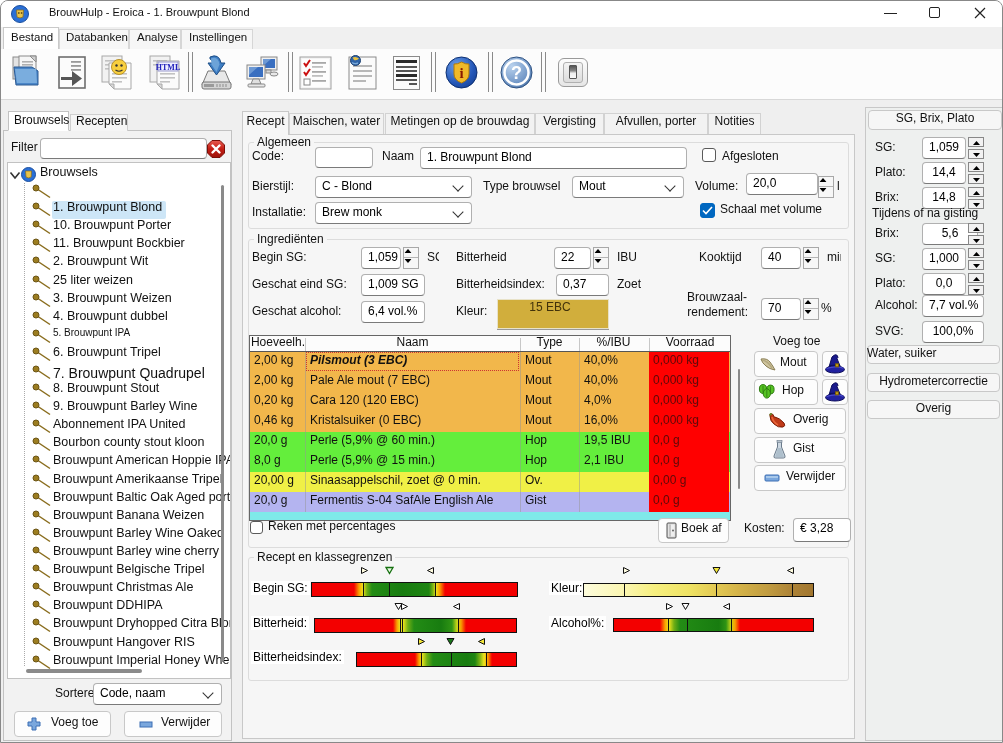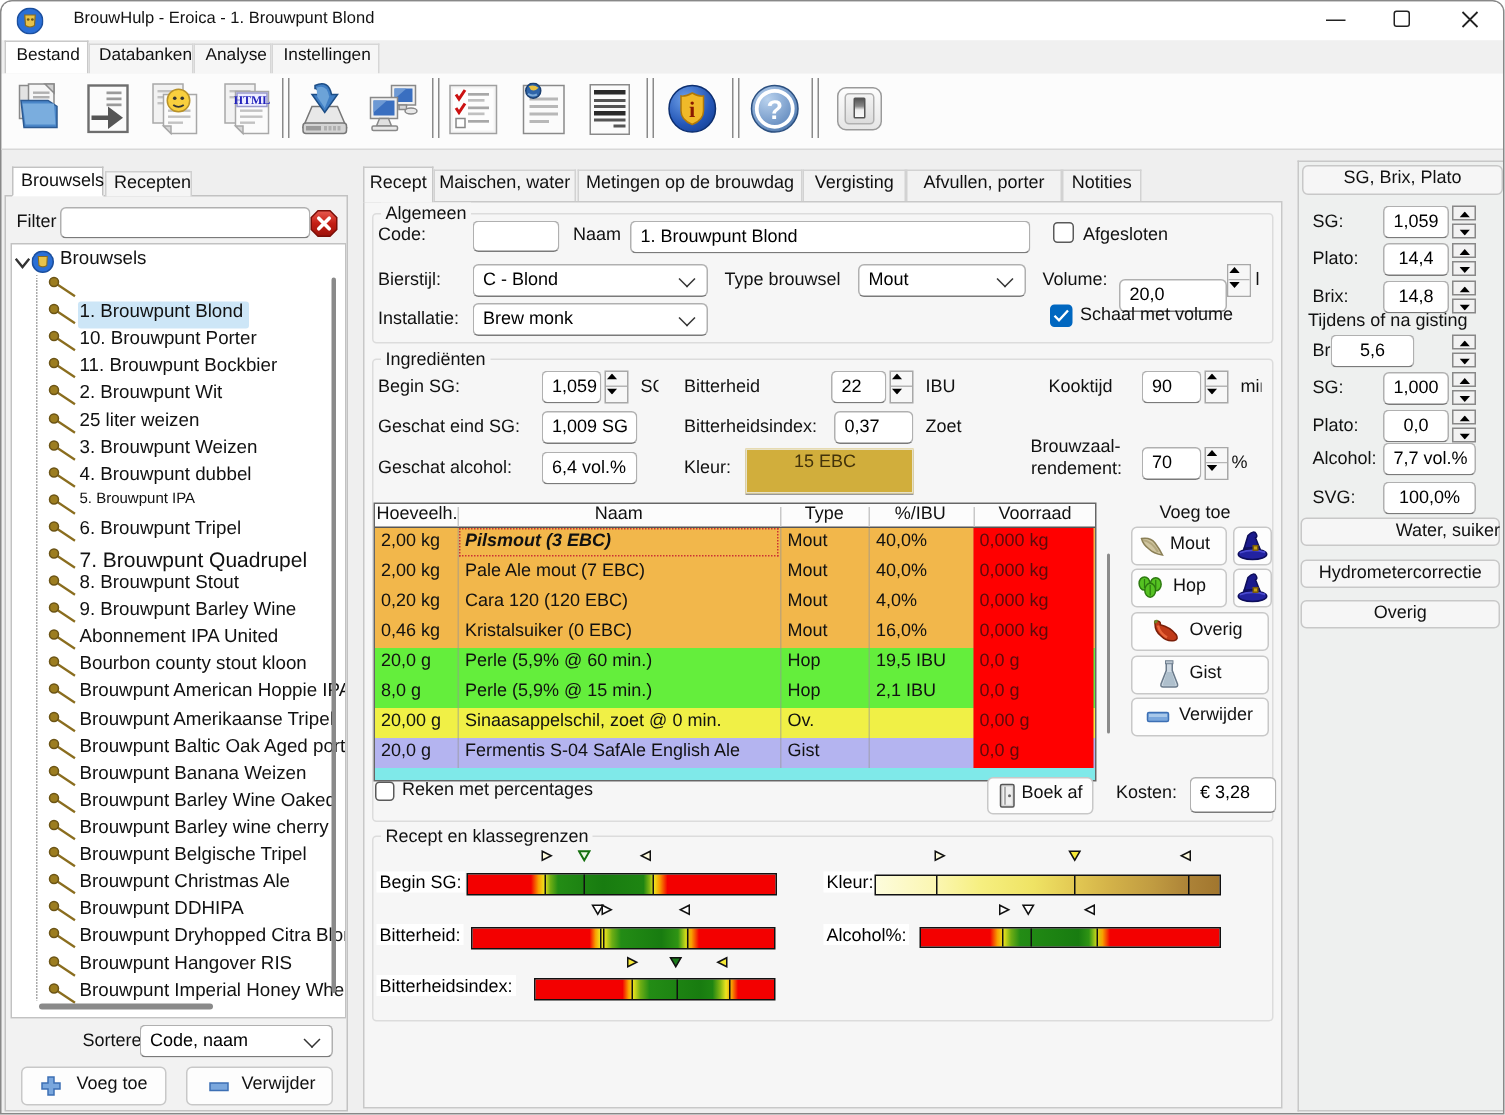--- a/index.html
+++ b/index.html
@@ -420,21 +420,21 @@
 <div class="inp" style="left:314px;top:146px;width:58px;height:21px;"></div>
 <div class="lbl" style="left:381px;top:150px;">Naam</div>
 <div class="inp" style="left:419px;top:146px;width:267px;height:22px;">1. Brouwpunt Blond</div>
 <div class="cb" style="left:701px;top:147px;"></div>
 <div class="lbl" style="left:721px;top:150px;">Afgesloten</div>
 <div class="lbl" style="left:251px;top:180px;">Bierstijl:</div>
 <div class="combo" style="left:314px;top:175px;width:157px;height:22px;">C - Blond</div>
 <div class="lbl" style="left:482px;top:180px;">Type brouwsel</div>
 <div class="combo" style="left:571px;top:175px;width:112px;height:22px;">Mout</div>
 <div class="lbl" style="left:694px;top:180px;">Volume:</div>
-<div class="inp" style="left:745px;top:185px;width:72px;height:22px;">20,0</div>
+<div class="inp" style="left:745px;top:172px;width:72px;height:22px;">20,0</div>
 <div class="spin" style="left:817px;top:175px;width:16px;height:22px;">
         <div class="u">
           <svg width="7" height="4" viewBox="0 0 7 4" style="position:absolute;left:4px;top:3px;">
             <path d="M0 4 L3.5 0 L7 4 Z" fill="#000"></path>
           </svg>
         </div>
         <div class="d">
           <svg width="7" height="4" viewBox="0 0 7 4" style="position:absolute;left:4px;top:3px;">
             <path d="M0 0 L3.5 4 L7 0 Z" fill="#000"></path>
           </svg>
@@ -476,21 +476,21 @@
           </svg>
         </div>
         <div class="d">
           <svg width="7" height="4" viewBox="0 0 7 4" style="position:absolute;left:4px;top:3px;">
             <path d="M0 0 L3.5 4 L7 0 Z" fill="#000"></path>
           </svg>
         </div>
       </div>
 <div class="lbl" style="left:616px;top:251px;">IBU</div>
 <div class="lbl" style="left:698px;top:251px;">Kooktijd</div>
-<div class="inp" style="left:760px;top:246px;width:40px;height:22px;">90</div>
+<div class="inp" style="left:760px;top:246px;width:40px;height:22px;">40</div>
 <div class="spin" style="left:802px;top:246px;width:16px;height:22px;">
         <div class="u">
           <svg width="7" height="4" viewBox="0 0 7 4" style="position:absolute;left:4px;top:3px;">
             <path d="M0 4 L3.5 0 L7 4 Z" fill="#000"></path>
           </svg>
         </div>
         <div class="d">
           <svg width="7" height="4" viewBox="0 0 7 4" style="position:absolute;left:4px;top:3px;">
             <path d="M0 0 L3.5 4 L7 0 Z" fill="#000"></path>
           </svg>
@@ -805,21 +805,21 @@
           <path d="M0 4 L3.5 0 L7 4 Z" fill="#000"></path>
         </svg>
       </div>
 <div class="abs" style="left:967px;top:198px;width:16px;height:10px;background:#f2f2f2;border:1px solid #888;">
         <svg width="7" height="4" viewBox="0 0 7 4" style="position:absolute;left:4px;top:2.5px;">
           <path d="M0 0 L3.5 4 L7 0 Z" fill="#000"></path>
         </svg>
       </div>
 <div class="lbl" style="left:871px;top:207px;">Tijdens of na gisting</div>
 <div class="lbl" style="left:874px;top:227px;">Brix:</div>
-<div class="inp" style="left:886px;top:222px;width:56px;height:22px;text-align:center;">5,6</div>
+<div class="inp" style="left:921px;top:222px;width:56px;height:22px;text-align:center;">5,6</div>
 <div class="abs" style="left:967px;top:222px;width:16px;height:10px;background:#f2f2f2;border:1px solid #888;">
         <svg width="7" height="4" viewBox="0 0 7 4" style="position:absolute;left:4px;top:2.5px;">
           <path d="M0 4 L3.5 0 L7 4 Z" fill="#000"></path>
         </svg>
       </div>
 <div class="abs" style="left:967px;top:234px;width:16px;height:10px;background:#f2f2f2;border:1px solid #888;">
         <svg width="7" height="4" viewBox="0 0 7 4" style="position:absolute;left:4px;top:2.5px;">
           <path d="M0 0 L3.5 4 L7 0 Z" fill="#000"></path>
         </svg>
       </div>
@@ -845,20 +845,20 @@
 <div class="abs" style="left:967px;top:284px;width:16px;height:10px;background:#f2f2f2;border:1px solid #888;">
         <svg width="7" height="4" viewBox="0 0 7 4" style="position:absolute;left:4px;top:2.5px;">
           <path d="M0 0 L3.5 4 L7 0 Z" fill="#000"></path>
         </svg>
       </div>
 <div class="lbl" style="left:874px;top:299px;">Alcohol:</div>
 <div class="inp" style="left:921px;top:294px;width:62px;height:22px;text-align:center;">7,7 vol.%</div>
 <div class="lbl" style="left:874px;top:325px;">SVG:</div>
 <div class="inp" style="left:921px;top:320px;width:62px;height:22px;text-align:center;">100,0%</div>
 <div class="btn" style="left:866px;top:344px;width:133px;height:19px;background:#f6f6f6;"></div>
-<div class="lbl" style="left:866px;top:347px;width:133px;text-align:right;">Water, suiker</div>
+<div class="lbl" style="left:866px;top:347px;width:133px;text-align:left;">Water, suiker</div>
 <div class="btn" style="left:866px;top:372px;width:133px;height:19px;background:#f6f6f6;"></div>
 <div class="lbl" style="left:866px;top:375px;width:133px;text-align:center;">Hydrometercorrectie</div>
 <div class="btn" style="left:866px;top:399px;width:133px;height:19px;background:#f6f6f6;"></div>
 <div class="lbl" style="left:866px;top:402px;width:133px;text-align:center;">Overig</div>
 </div>
 
 </div>
 
 </body></html>

